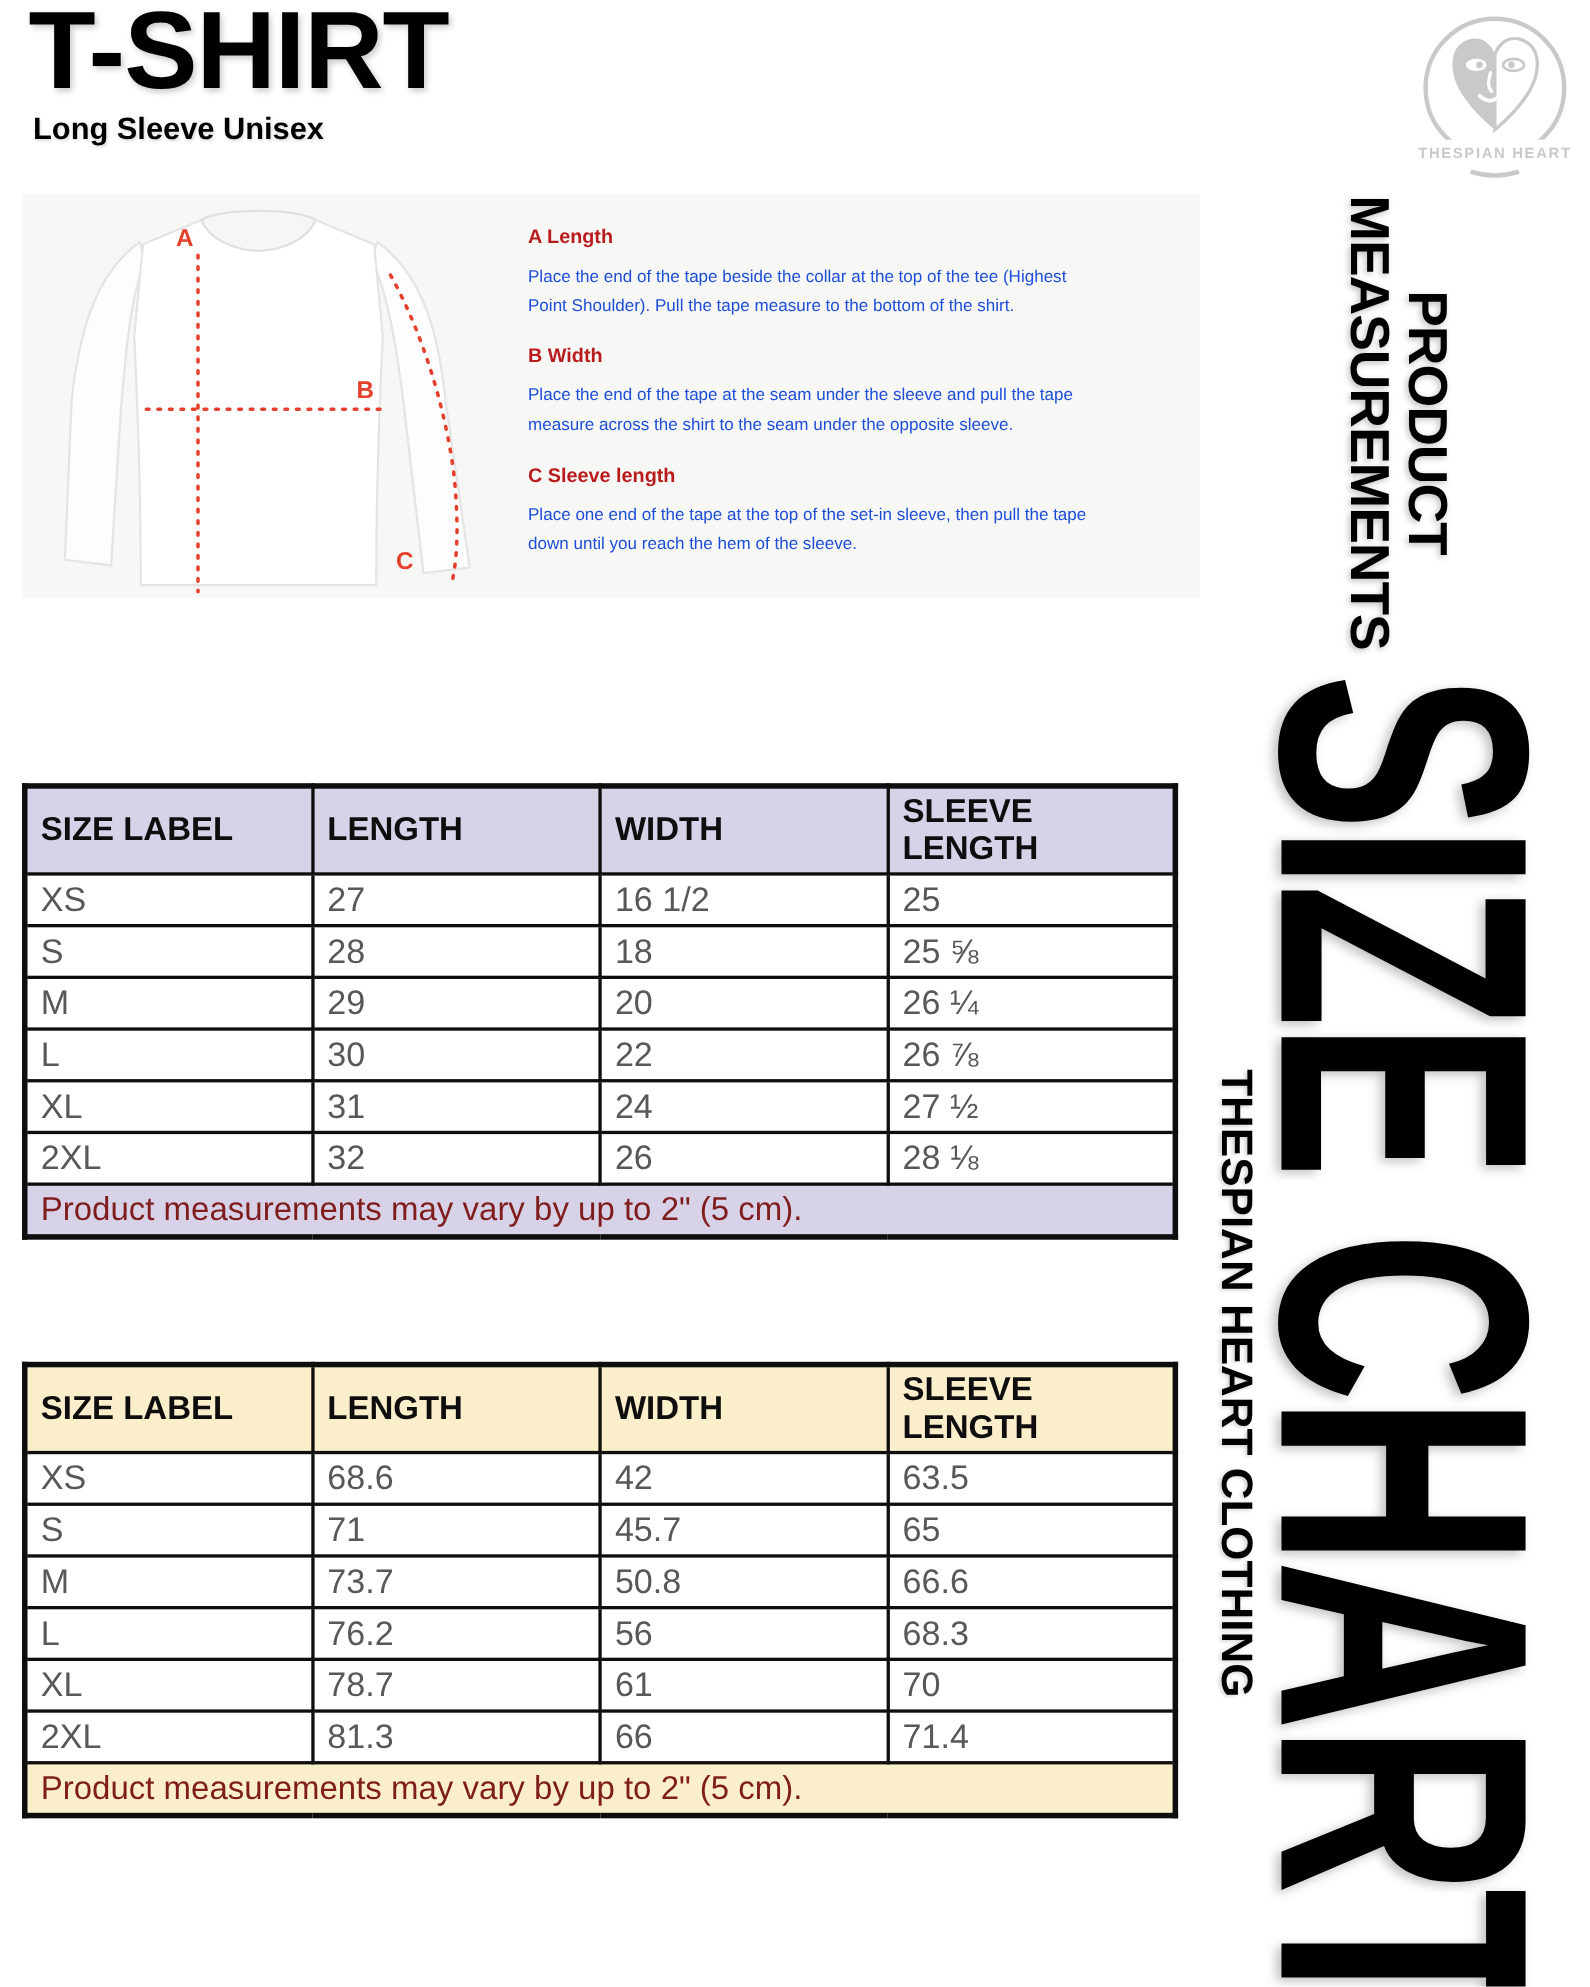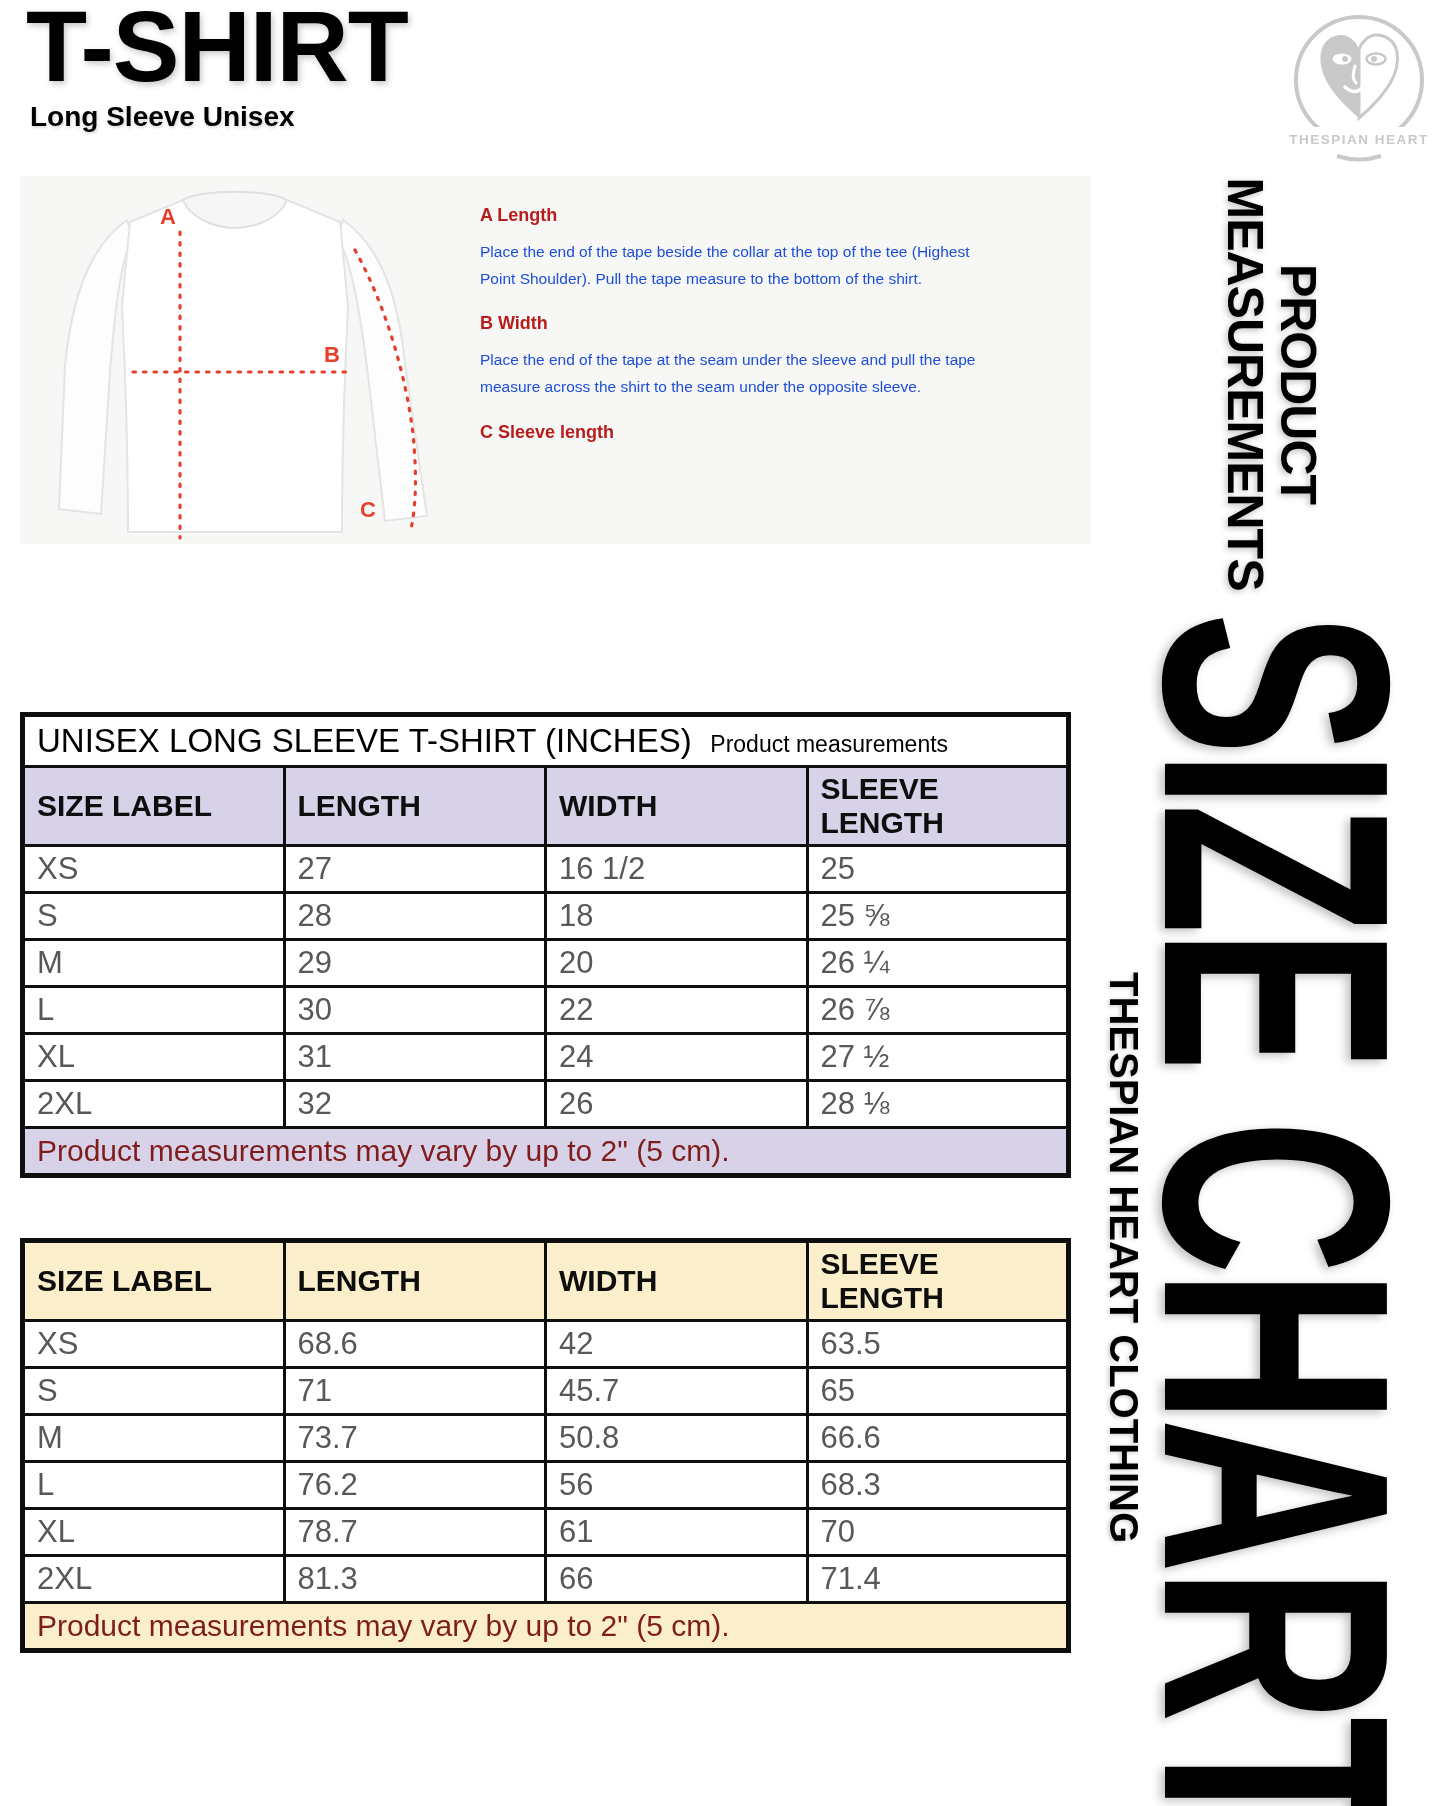--- a/index.html
+++ b/index.html
@@ -107,36 +107,31 @@
     <text class="mlabel" x="330" y="341">C</text>
     <path class="mline" d="M325,74 C356,130 376,200 383,258 C387,300 386,330 381,353"></path>
   </svg>
 
   <div class="guide">
     <h3>A Length</h3>
     <p>Place the end of the tape beside the collar at the top of the tee (Highest Point Shoulder). Pull the tape measure to the bottom of the shirt.</p>
     <h3>B Width</h3>
     <p>Place the end of the tape at the seam under the sleeve and pull the tape measure across the shirt to the seam under the opposite sleeve.</p>
     <h3>C Sleeve length</h3>
+    <p>Place one end of the tape at the top of the set-in sleeve, then pull the tape down until you reach the hem of the sleeve.</p>
   </div>
 </section>
 
 <div class="rot rot-pm">PRODUCT
 MEASUREMENTS</div>
 <div class="rot rot-sc">SIZE CHART</div>
 <div class="rot rot-th">THESPIAN HEART CLOTHING</div>
 
 <table class="size-table" id="table-inches" style="--accent: #d8d2e8;">
   <tbody>
-    <tr class="title-row">
-      <td colspan="4">
-        <span class="t-main">UNISEX LONG SLEEVE T-SHIRT (INCHES)</span>
-        <span class="t-suffix">Product measurements</span>
-      </td>
-    </tr>
     <tr>
       <th>SIZE LABEL</th>
       <th>LENGTH</th>
       <th>WIDTH</th>
       <th>SLEEVE LENGTH</th>
     </tr>
   </tbody>
   <tbody>
       <tr>
         <td>XS</td>

